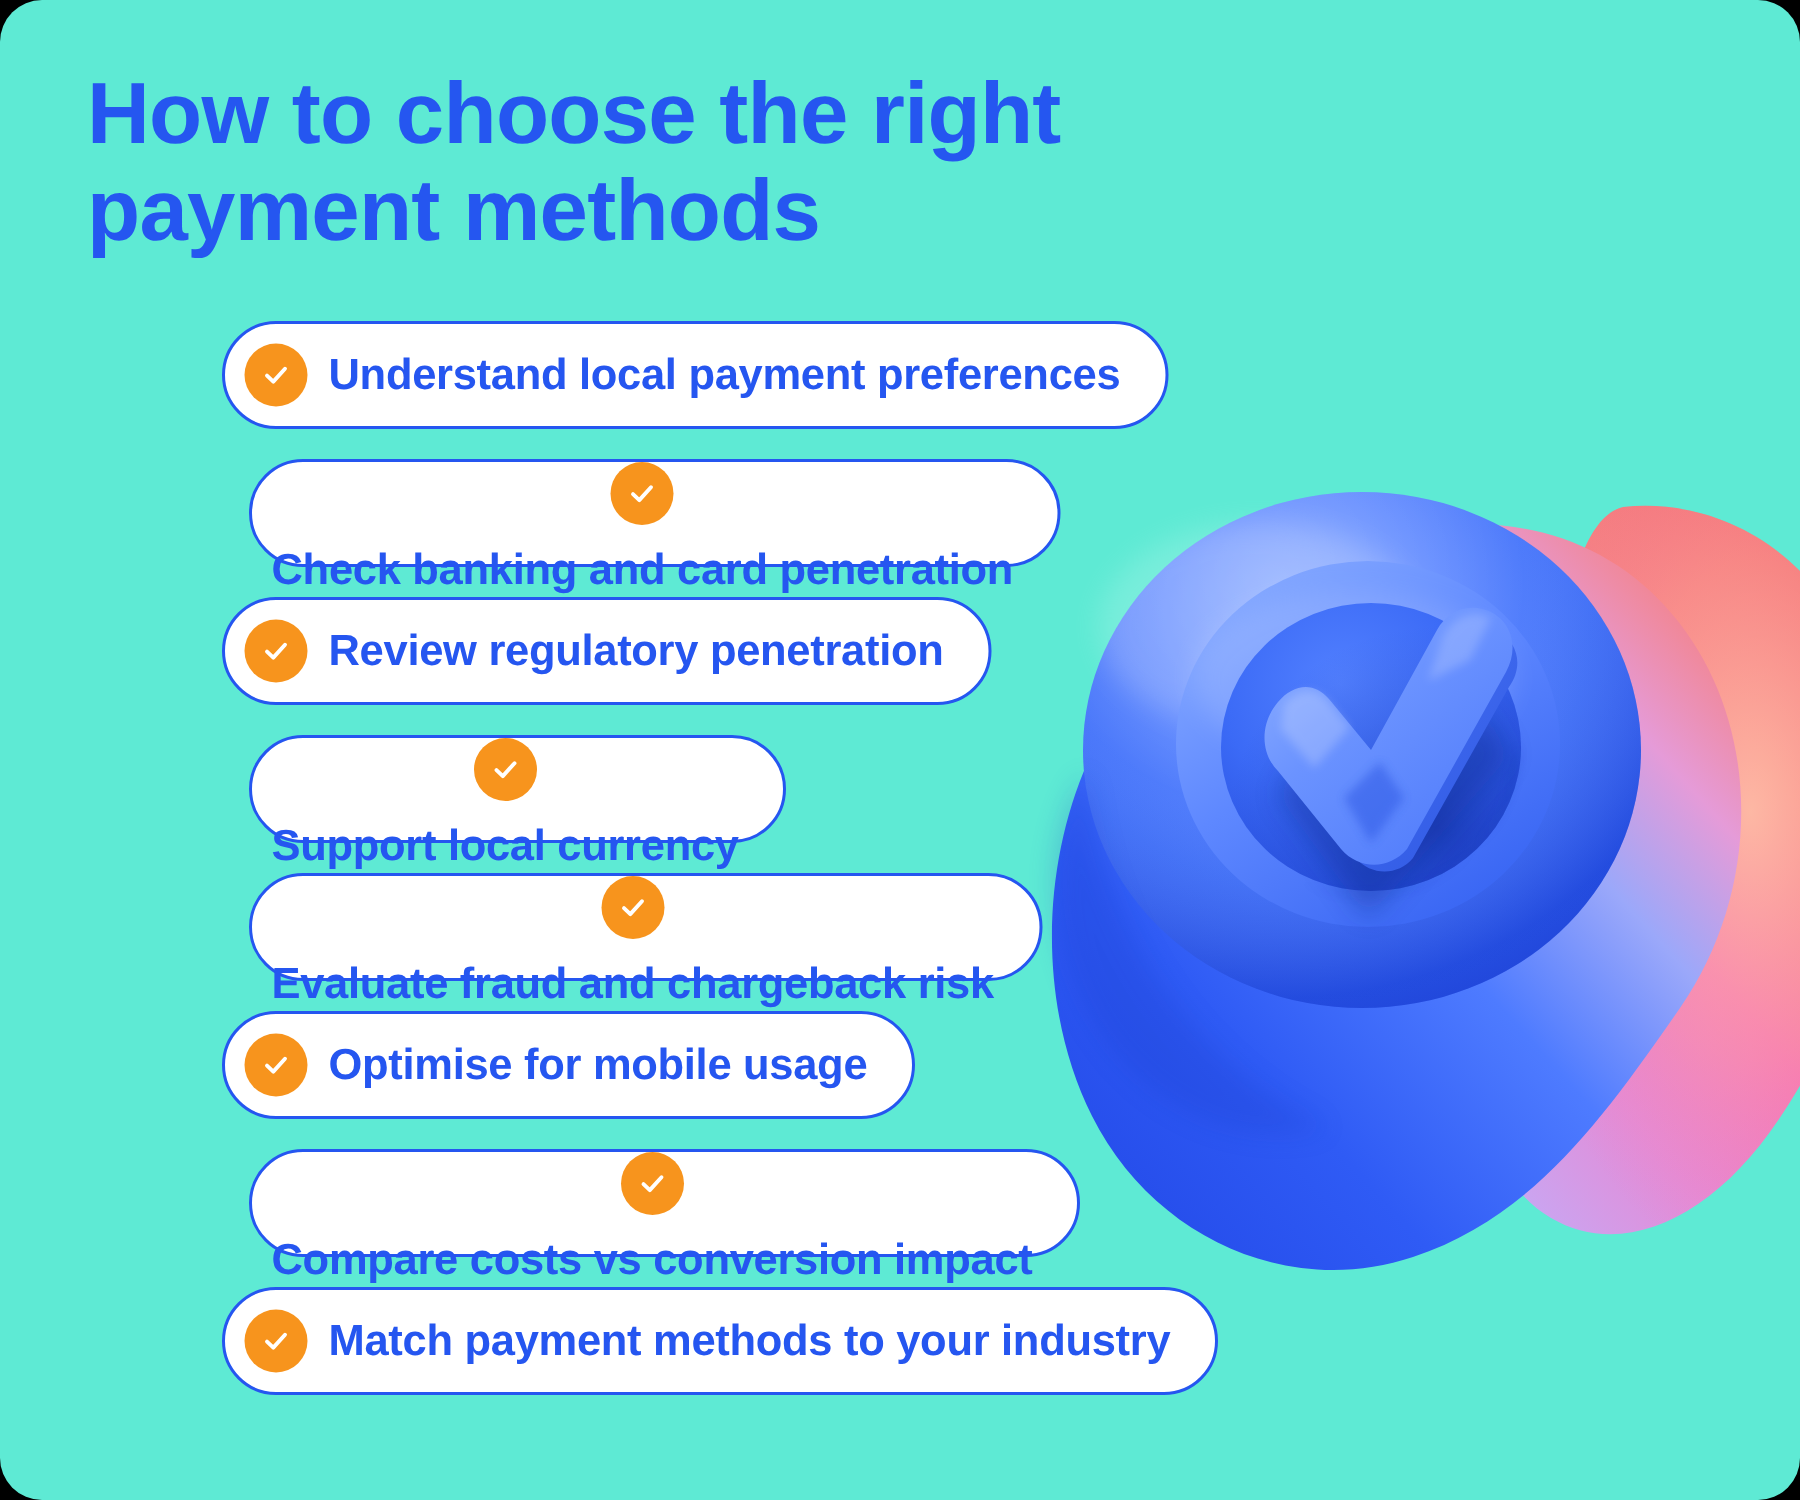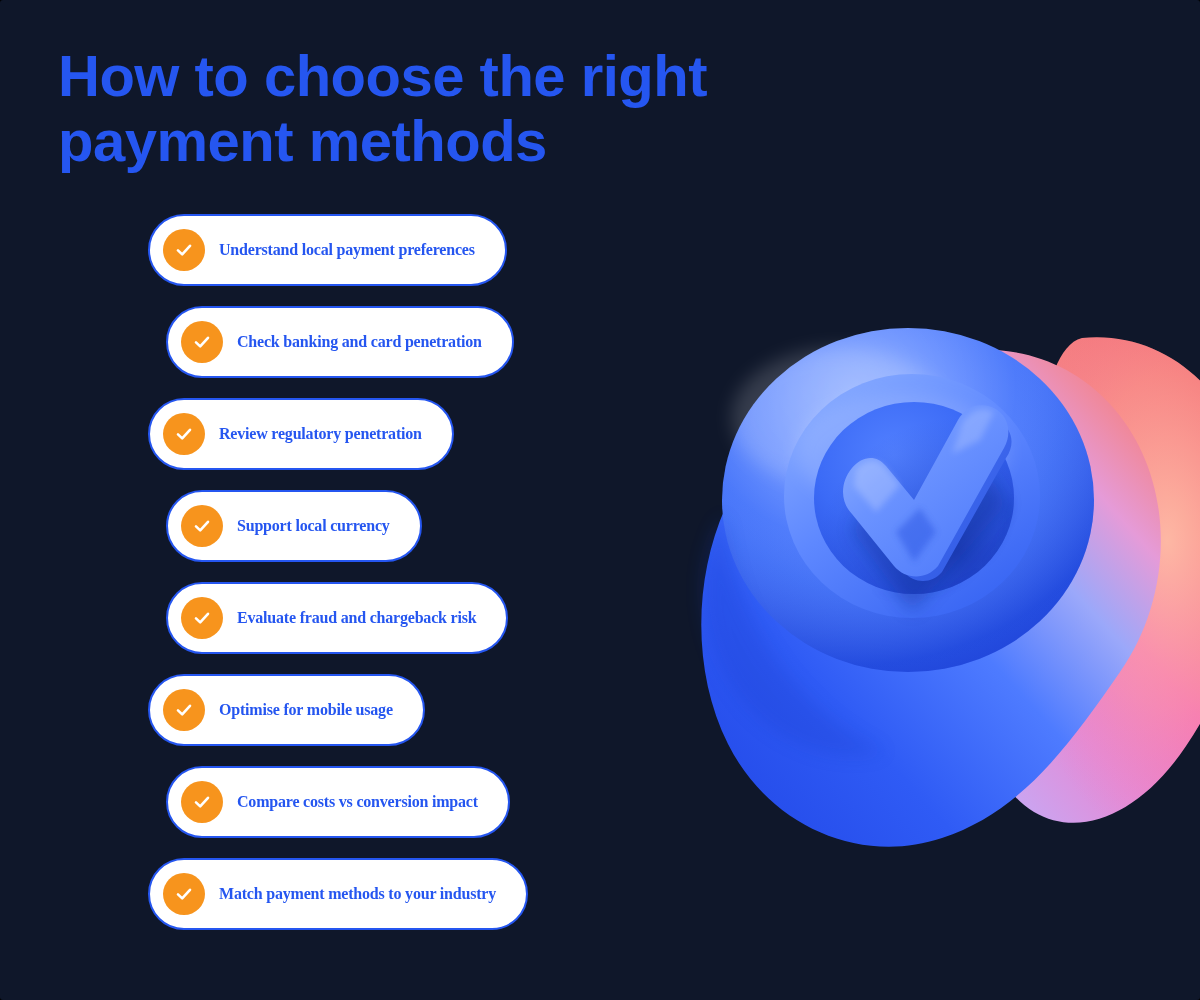--- a/index.html
+++ b/index.html
@@ -7,22 +7,22 @@
     margin: 0;
     padding: 0;
     background: #000000;
   }
   * { box-sizing: border-box; }
 
   .stage {
     position: relative;
     width: 1200px;
     height: 1000px;
-    background: #0f172a;
-    border-radius: 3px;
+    background: #5eead4;
+    border-radius: 28px;
     overflow: hidden;
     font-family: "Liberation Sans", "DejaVu Sans", sans-serif;
   }
 
   
   .art {
     position: absolute;
     left: 690px;
     top: 300px;
     width: 520px;
@@ -64,41 +64,41 @@
     padding: 0 30px 0 13px;
     margin-bottom: 20px;
     border: 2.6px solid #2556F0;
     border-radius: 999px;
     background: #ffffff;
     width: max-content;
     max-width: 760px;
   }
   
   .pill.indent-a { margin-left: 148px; }
-  .pill.indent-b { margin-left: 166px; }
+  .pill.indent-b { margin-left: 166px; flex-direction: column; }
 
   .badge {
     flex: 0 0 auto;
     width: 42px;
     height: 42px;
     border-radius: 50%;
     background: #F7941D;
     display: flex;
     align-items: center;
     justify-content: center;
   }
   .badge svg { display: block; }
 
   .pill-label {
-    font-size: 16px;
+    font-size: 29px;
     font-weight: 700;
     color: #2556F0;
     letter-spacing: -0.2px;
     white-space: nowrap;
-    font-family: Liberation Serif, serif;
+    font-family: Liberation Sans, sans-serif;
   }
 </style>
 </head>
 <body>
 
 <div class="stage">
 
   <div class="art">
     <svg viewBox="0 0 520 580" xmlns="http://www.w3.org/2000/svg" aria-hidden="true">
       <defs>

